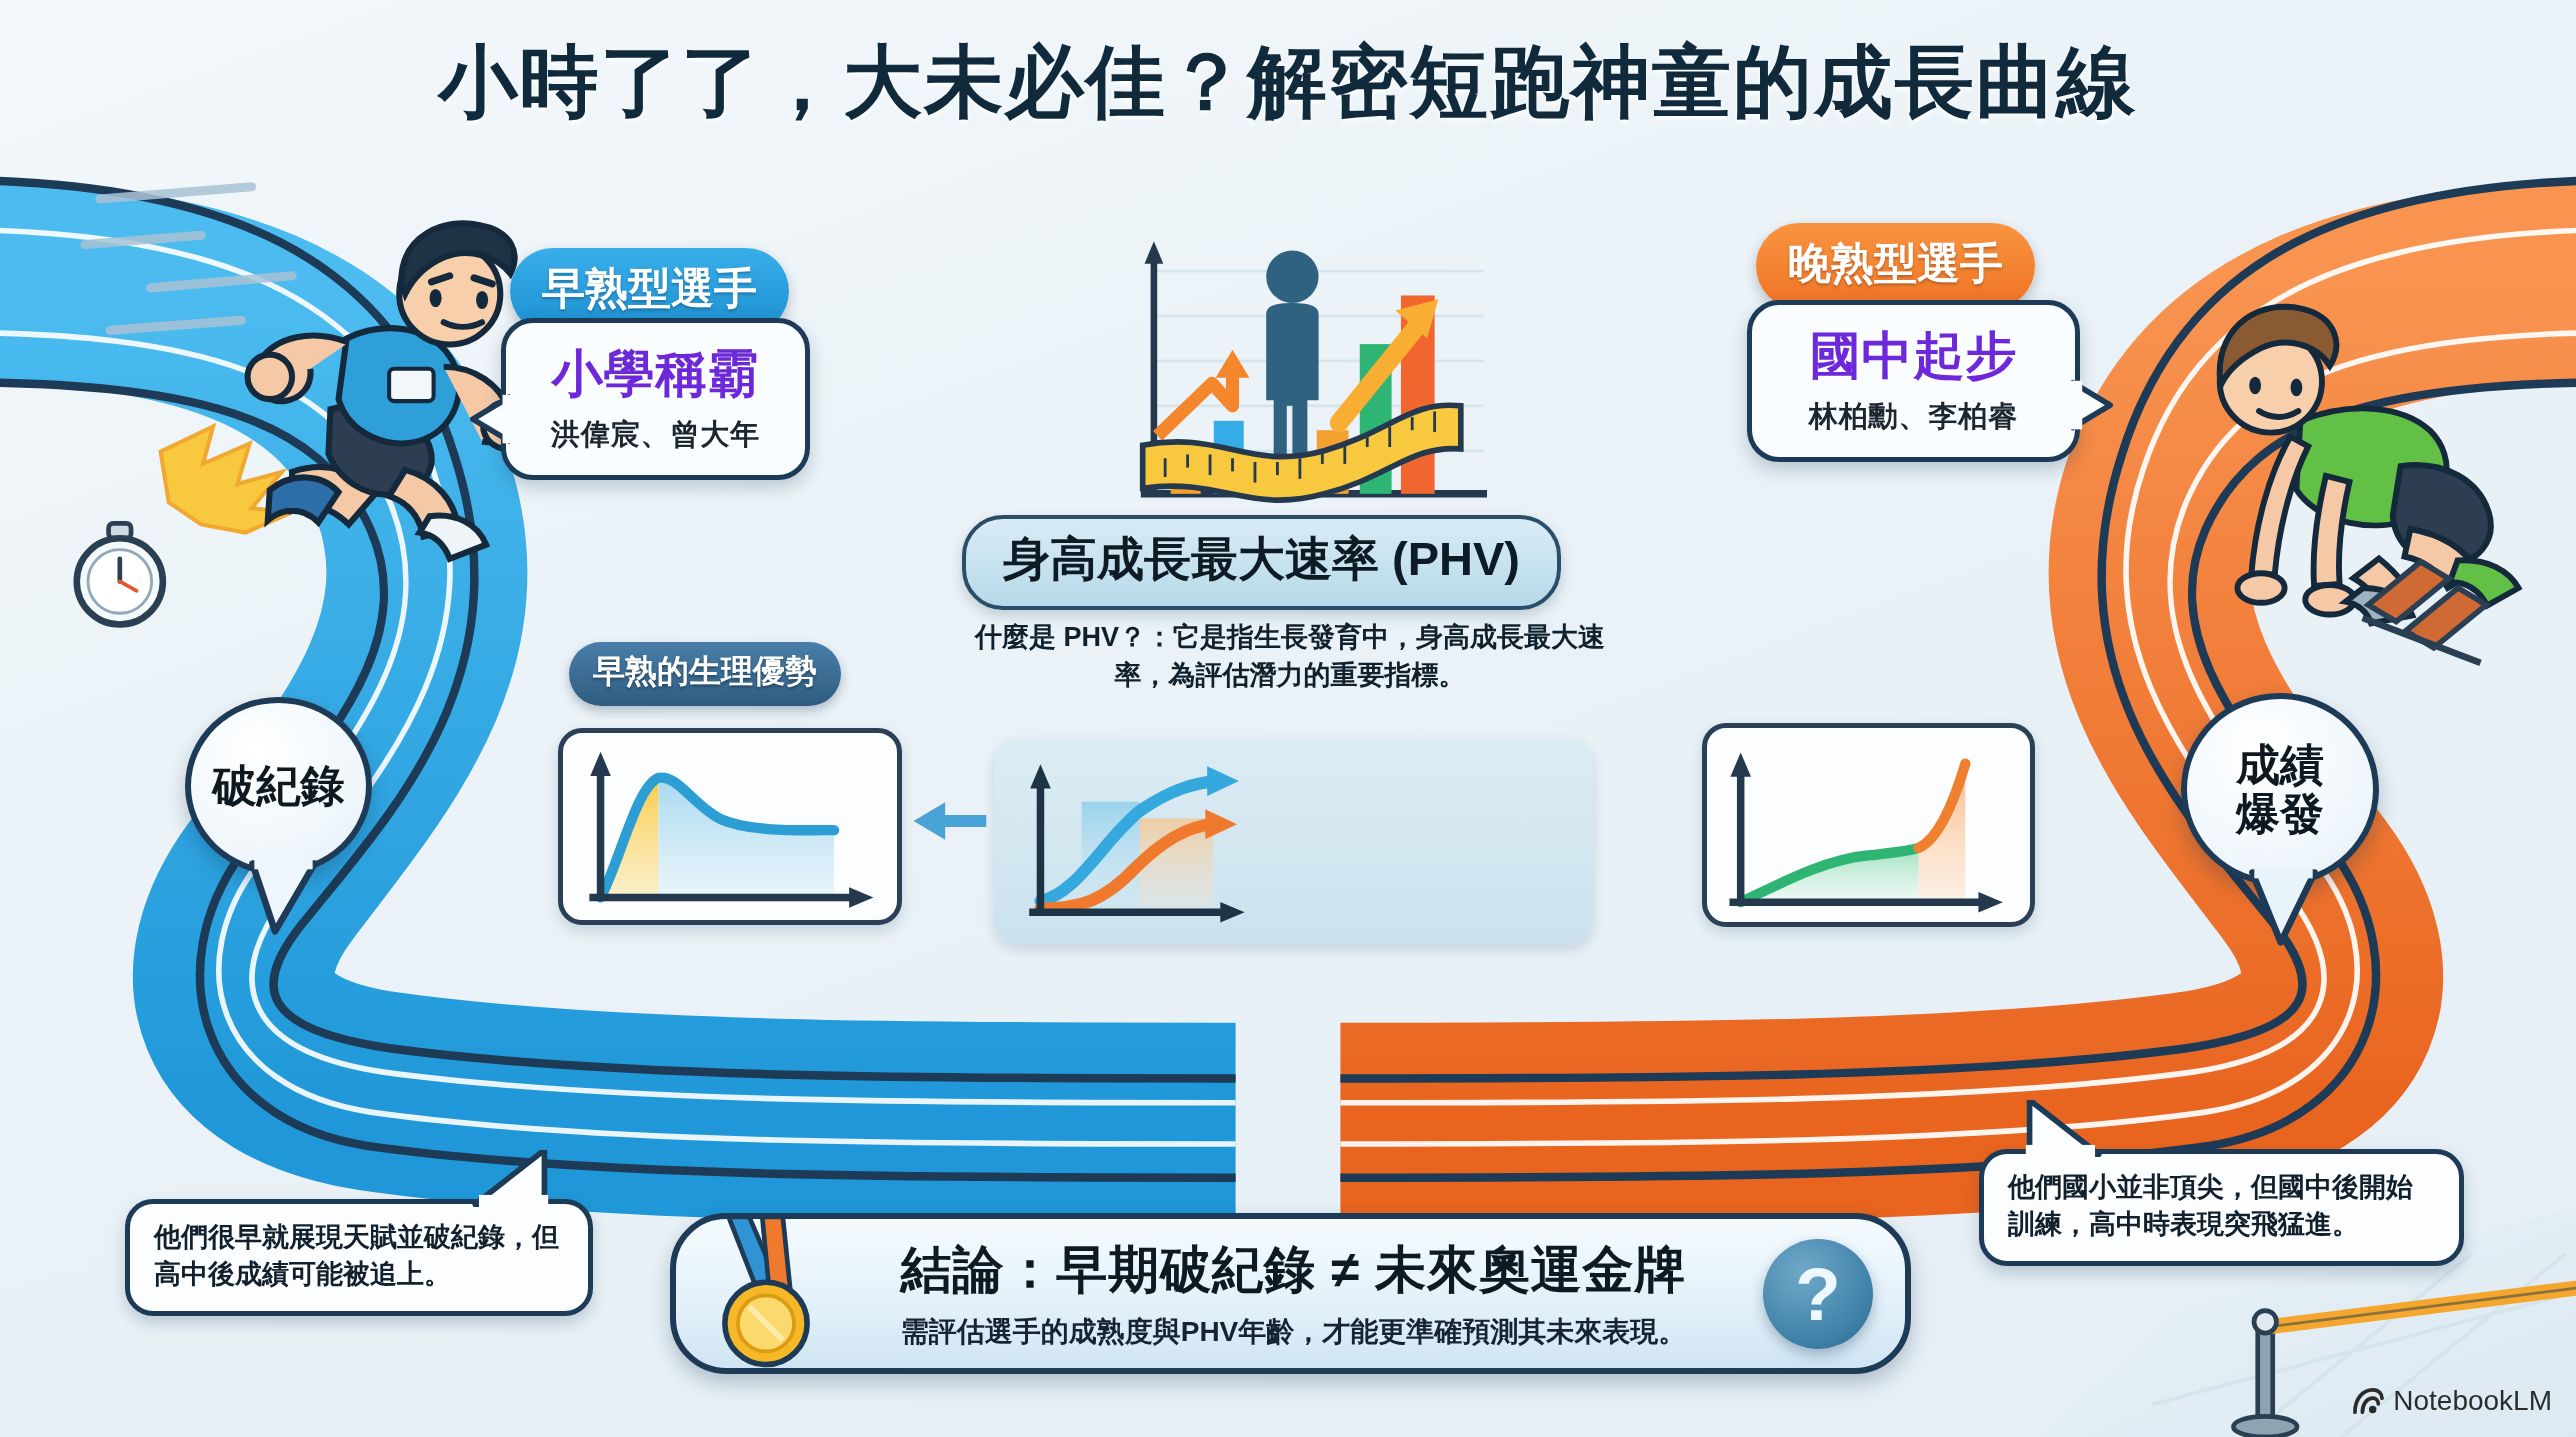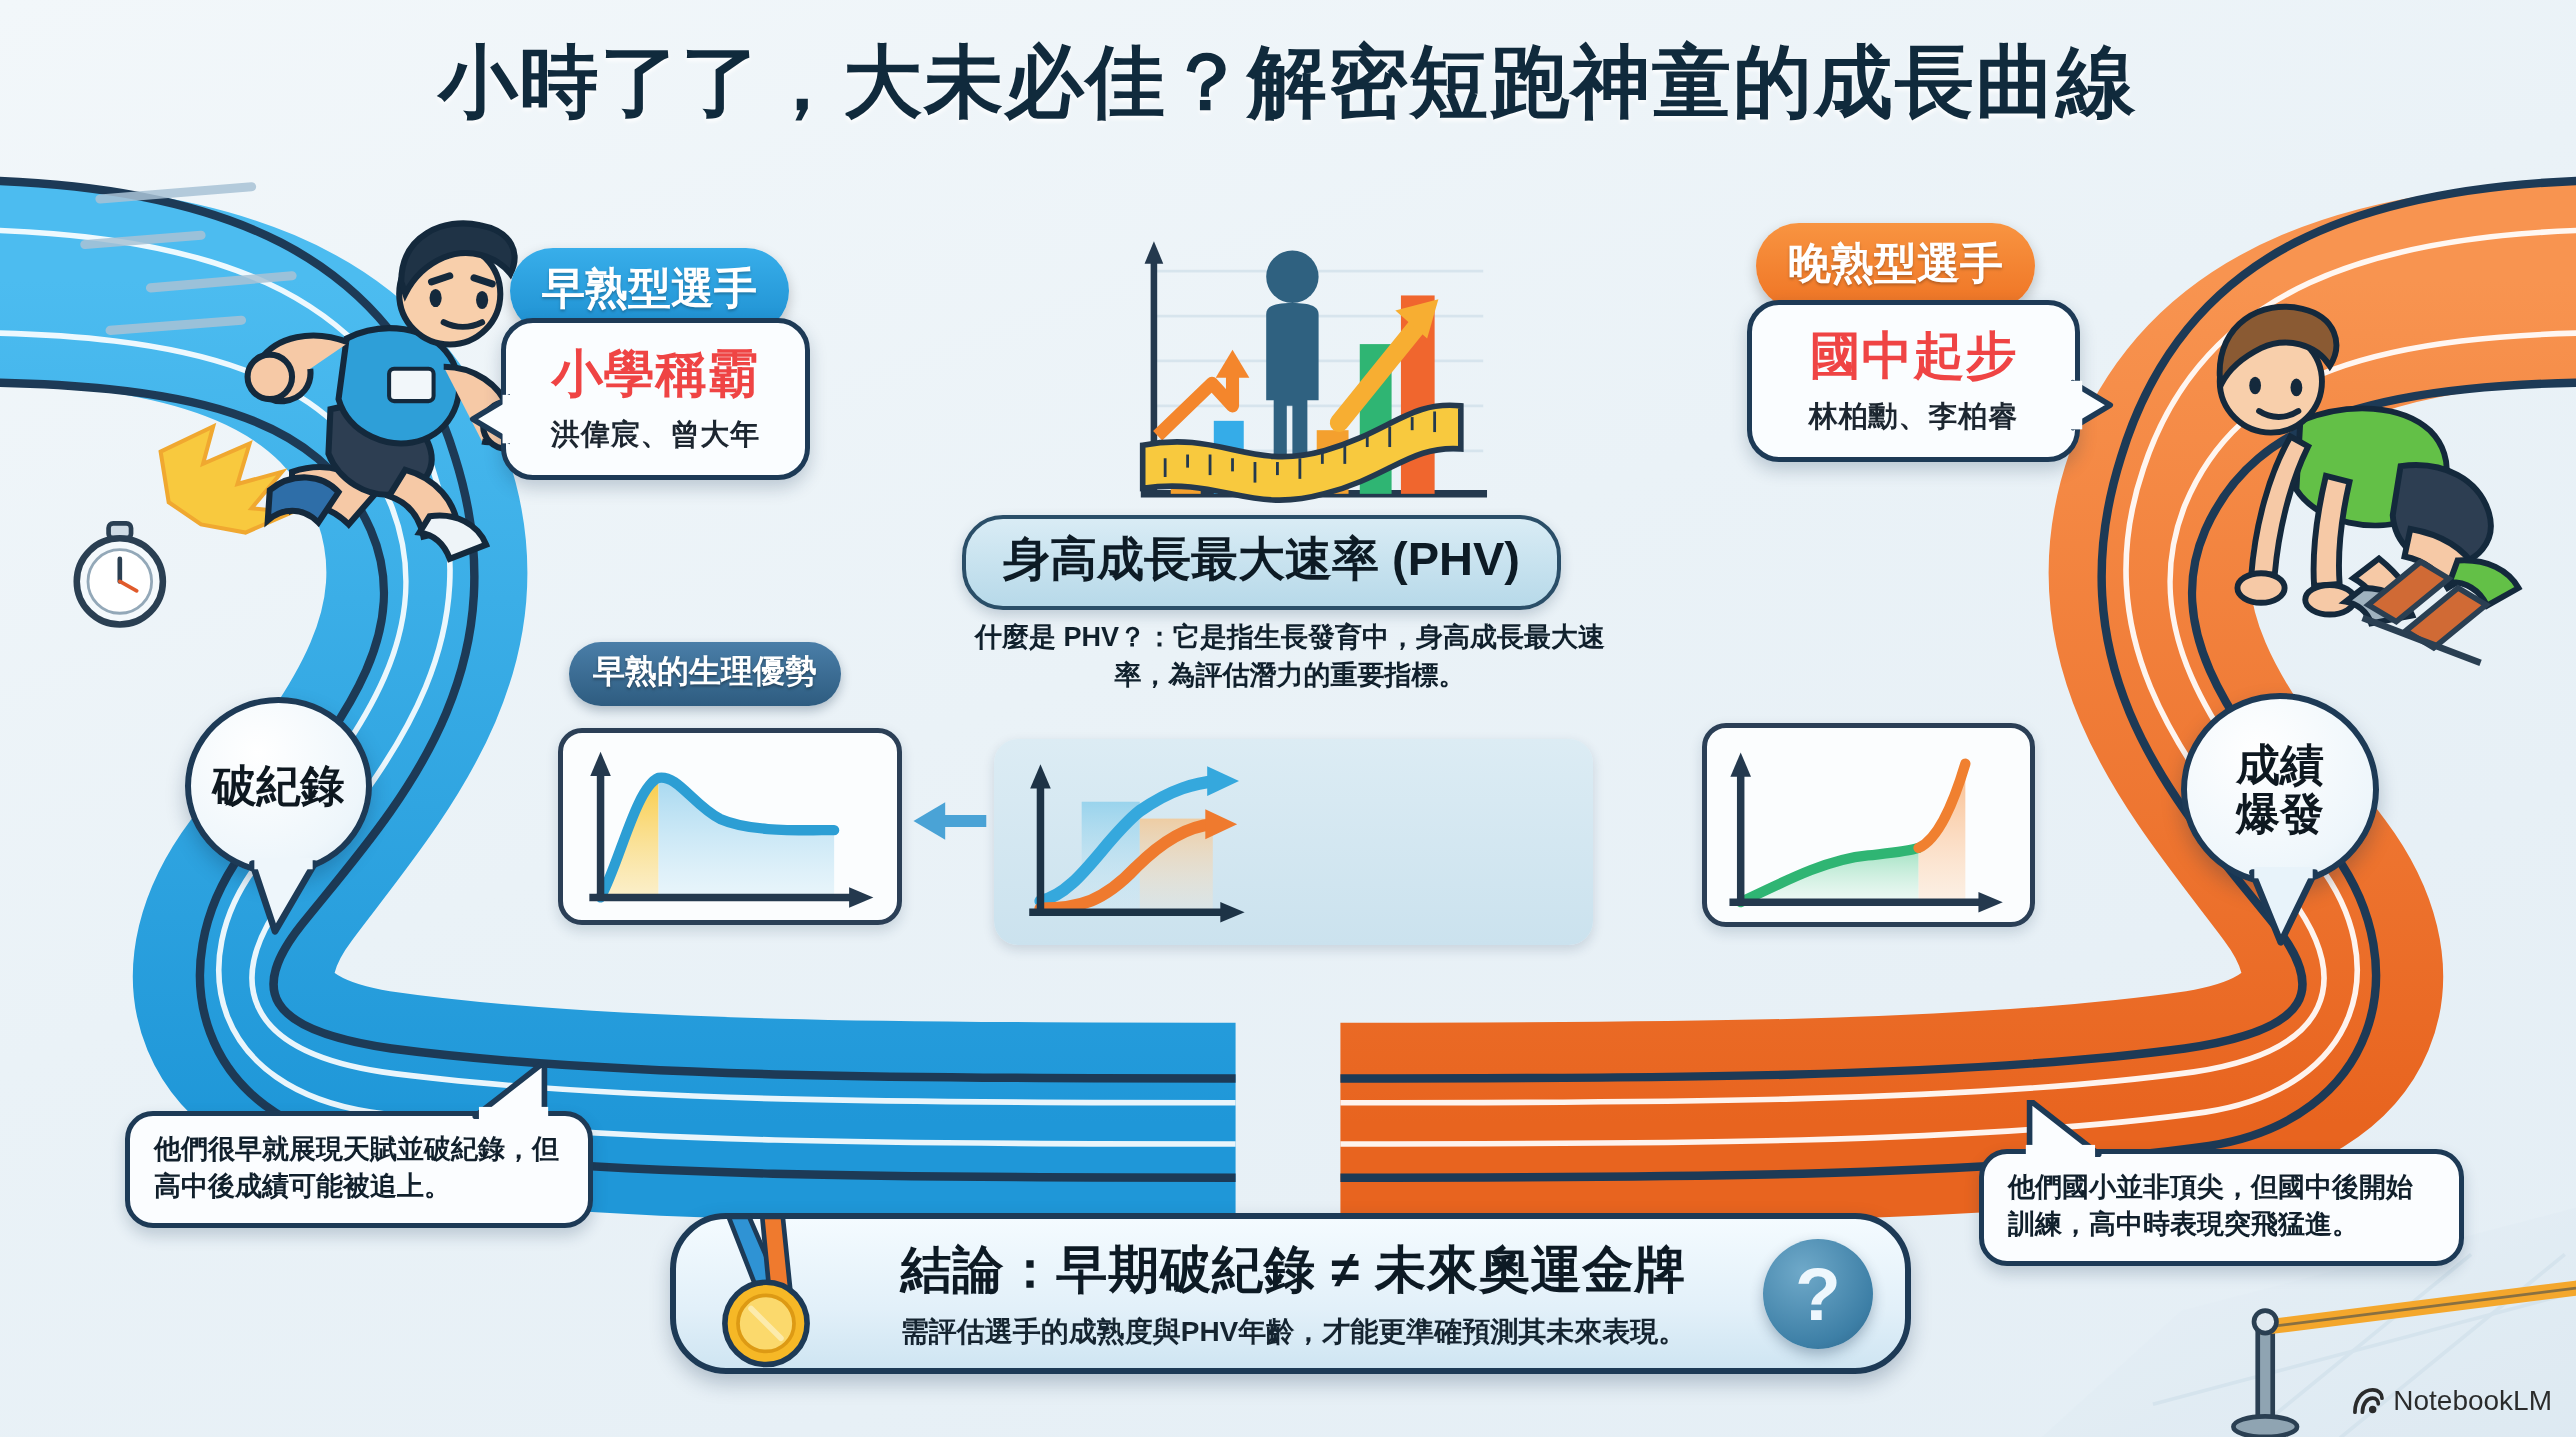--- a/index.html
+++ b/index.html
@@ -45,21 +45,21 @@
 
   
   .card {
     background: #fafdff;
     border: 5.6px solid #1d3a56;
     border-radius: 32px;
     box-shadow: 0 7.5px 17px rgba(20,50,80,.22);
     padding: 17px 32px 20.6px;
     text-align: center;
   }
-  .card .big { font-size: 51px; font-weight: bold; color: #ef4444; letter-spacing: 0.9px; text-align: center; }
+  .card .big { font-size: 51px; font-weight: bold; color: #6d28d9; letter-spacing: 0.9px; text-align: center; }
   .card .sub { font-size: 29px; font-weight: bold; color: #1c2630; margin-top: 5.6px; letter-spacing: 0.9px; }
 
   
   .note {
     background: #fbfdff;
     border: 5.6px solid #1d3a56;
     border-radius: 28px;
     box-shadow: 0 7.5px 15px rgba(20,50,80,.2);
     padding: 15px 24px 17px;
     font-size: 27px; font-weight: bold; line-height: 1.38;
@@ -513,21 +513,21 @@
     <div class="balloon" style="width:198px; height:193px; font-size:44px; line-height:1.1; flex-direction:column;">
       <span>成績</span>
       <span>爆發</span>
     </div>
     <svg class="abs" style="left:62px; top:174px;" width="81" height="81" viewBox="0 0 86 86">
       <path d="M10 6 L76 6 L40 80 Z" fill="#e8f3fa" stroke="#1d3a56" stroke-width="7" stroke-linejoin="round"></path>
       <rect x="12" y="0" width="62" height="12" fill="#e8f3fa"></rect>
     </svg>
   </div>
 
-  <div class="abs" style="top:1111px; left:125px; width:468px;">
+  <div class="abs" style="top:1199px; left:125px; width:468px;">
     <div class="note">他們很早就展現天賦並破紀錄，但高中後成績可能被追上。</div>
     <svg class="abs" style="left:337px; top:-49px;" width="90" height="58" viewBox="0 0 96 62">
       <path d="M14 58 L88 0 L88 58 Z" fill="#fbfdff" stroke="#1d3a56" stroke-width="6" stroke-linejoin="round"></path>
       <rect x="18" y="48" width="74" height="14" fill="#fbfdff"></rect>
     </svg>
   </div>
 
   <div class="abs" id="conclusion" style="top:1213px; left:670px; width:1241px; height:161px;">
     <svg width="116" height="157" viewBox="0 0 124 168">
       <path d="M22 2 L44 2 L76 76 L54 84 Z" fill="#2f93d4" stroke="#1d3a56" stroke-width="5"></path>

